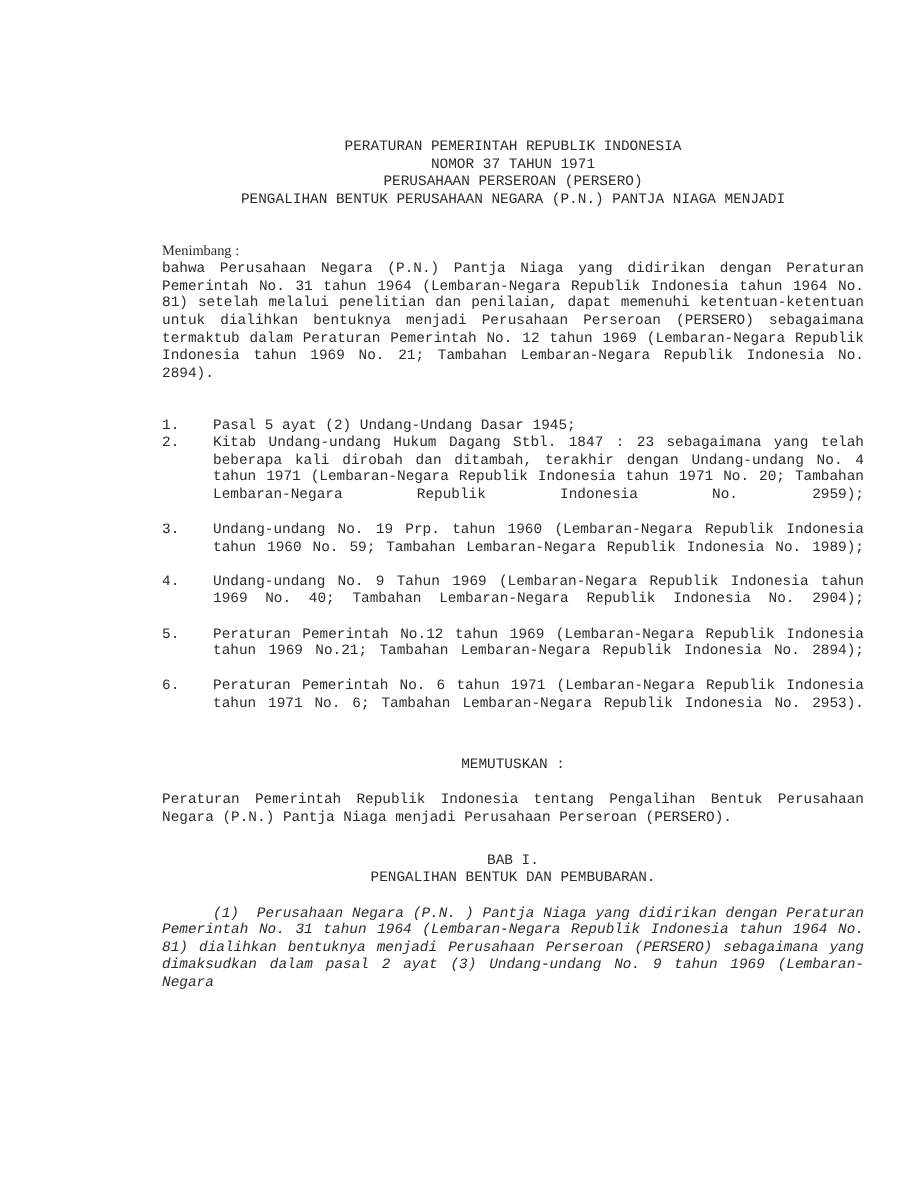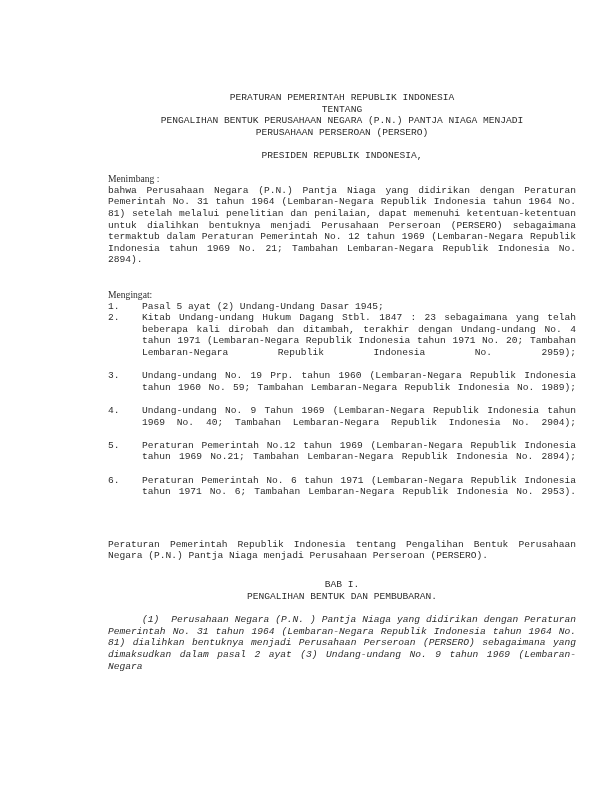--- a/index.html
+++ b/index.html
@@ -81,36 +81,34 @@
     width: 100%;
   }
 </style>
 </head>
 <body>
 
 <div class="page">
   <div class="doc">
 
     <div class="center">PERATURAN PEMERINTAH REPUBLIK INDONESIA</div>
-    <div class="center">TENTANG</div>
+    <div class="center">NOMOR 37 TAHUN 1971</div>
+    <div class="center">PERUSAHAAN PERSEROAN (PERSERO)</div>
     <div class="center">PENGALIHAN BENTUK PERUSAHAAN NEGARA (P.N.) PANTJA NIAGA MENJADI</div>
-    <div class="center">PERUSAHAAN PERSEROAN (PERSERO)</div>
 
     <div class="spacer-1"></div>
 
-    <div class="center">PRESIDEN REPUBLIK INDONESIA,</div>
 
     <div class="spacer-1"></div>
 
     <div class="block-title">Menimbang :</div>
     <div class="para">bahwa Perusahaan Negara (P.N.) Pantja Niaga yang didirikan dengan Peraturan Pemerintah No. 31 tahun 1964 (Lembaran-Negara Republik Indonesia tahun 1964 No. 81) setelah melalui penelitian dan penilaian, dapat memenuhi ketentuan-ketentuan untuk dialihkan bentuknya menjadi Perusahaan Perseroan (PERSERO) sebagaimana termaktub dalam Peraturan Pemerintah No. 12 tahun 1969 (Lembaran-Negara Republik Indonesia tahun 1969 No. 21; Tambahan Lembaran-Negara Republik Indonesia No. 2894).</div>
 
     <div class="spacer-1"></div>
 
-    <div class="block-title">Mengingat:</div>
 
     <div class="list">
       <div class="list-item">
         <div class="list-num">1.</div>
         <div class="list-body nojust">Pasal 5 ayat (2) Undang-Undang Dasar 1945;</div>
       </div>
       <div class="list-item">
         <div class="list-num">2.</div>
         <div class="list-body">Kitab Undang-undang Hukum Dagang Stbl. 1847 : 23 sebagaimana yang telah beberapa kali dirobah dan ditambah, terakhir dengan Undang-undang No. 4 tahun 1971 (Lembaran-Negara Republik Indonesia tahun 1971 No. 20; Tambahan Lembaran-Negara Republik Indonesia No. 2959);</div>
       </div>
@@ -128,20 +126,21 @@
       </div>
       <div class="list-item">
         <div class="list-num">6.</div>
         <div class="list-body">Peraturan Pemerintah No. 6 tahun 1971 (Lembaran-Negara Republik Indonesia tahun 1971 No. 6; Tambahan Lembaran-Negara Republik Indonesia No. 2953).</div>
       </div>
     </div>
 
     <div class="spacer-1"></div>
     <div class="spacer-half"></div>
 
+    <div class="center">MEMUTUSKAN :</div>
 
     <div class="spacer-1"></div>
 
     <div class="para nojust">Peraturan Pemerintah Republik Indonesia tentang Pengalihan Bentuk Perusahaan Negara (P.N.) Pantja Niaga menjadi Perusahaan Perseroan (PERSERO).</div>
 
     <div class="spacer-1"></div>
     <div class="spacer-half"></div>
 
     <div class="center">BAB I.</div>
     <div class="center">PENGALIHAN BENTUK DAN PEMBUBARAN.</div>

